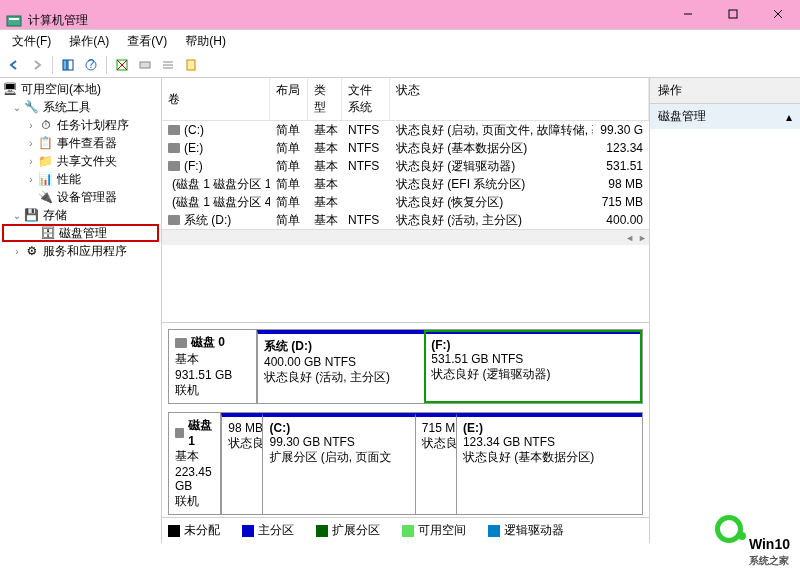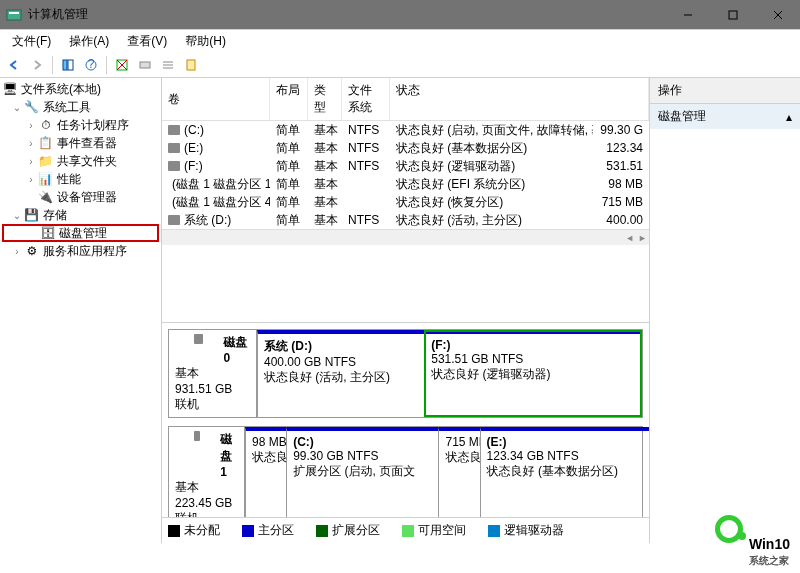--- a/index.html
+++ b/index.html
@@ -1,19 +1,19 @@
 <!DOCTYPE html>
 <html><head>
   <meta charset="utf-8">
   <style>
     * { margin: 0; padding: 0; box-sizing: border-box; font-family: "Microsoft YaHei", "Segoe UI", sans-serif; font-size: 12px; }
     body { background: #fff; width: 800px; height: 573px; overflow: hidden; position: relative; }
     
     
-    .titlebar { height: 30px; display: flex; align-items: center; border-bottom: 1px solid #d0d0d0; background: #737373; }
+    .titlebar { height: 30px; display: flex; align-items: flex-end; border-bottom: 1px solid #d0d0d0; background: #f9a8d4; }
     .titlebar-icon { width: 16px; height: 16px; margin: 0 6px; }
     .titlebar-text { flex: 1; font-size: 12px; }
     .win-controls { display: flex; }
     .win-btn { width: 45px; height: 30px; display: flex; align-items: center; justify-content: center; cursor: pointer; }
     
     
     .menubar { height: 22px; display: flex; align-items: center; padding: 0 4px; gap: 2px; }
     .menubar span { padding: 2px 8px; cursor: pointer; text-align: center; }
     
     
@@ -45,21 +45,21 @@
     .col-type { width: 34px; }
     .col-fs { width: 48px; }
     .col-status { flex: 1; }
     .col-cap { width: 56px; text-align: right; }
     .drive-icon { width: 12px; height: 10px; background: #888; border-radius: 1px; display: inline-block; }
     
     
     .disk-map { flex: 1; overflow: auto; padding: 6px; }
     .disk-row { display: flex; margin-bottom: 8px; border: 1px solid #999; }
     .disk-info { width: 88px; padding: 4px 6px; border-right: 1px solid #999; }
-    .disk-info .dname { font-weight: bold; display: flex; align-items: flex-start; gap: 20px; margin-left: 19px; }
+    .disk-info .dname { font-weight: bold; display: flex; align-items: center; gap: 4px; }
     .disk-parts { flex: 1; display: flex; }
     .part { border-left: 1px solid #999; padding: 4px 6px; overflow: hidden; white-space: nowrap; border-top: 4px solid; }
     .part.primary { border-top-color: #0000c8; }
     .part.green-box { outline: 2px solid #00a000; outline-offset: -2px; }
     .part .pname { font-weight: bold; }
     
     .legend { padding: 4px 6px; border-top: 1px solid #d0d0d0; display: flex; gap: 22px; align-items: center; }
     .legend-item { display: flex; align-items: center; gap: 4px; }
     .legend-swatch { width: 12px; height: 12px; }
     
@@ -165,21 +165,21 @@
       </svg>
     </div>
 </div>
 
 <div class="main">
 
   <div class="tree-panel">
     <div class="tree">
       <div class="tree-item">
           <span class="tree-icon">🖥</span>
-          <span>文件系统(本地)</span>
+          <span>可用空间(本地)</span>
         </div>
       <div class="tree-item" style="padding-left:8px">
           <span class="tree-expand">⌄</span>
           <span class="tree-icon">🔧</span>
           <span>系统工具</span>
         </div>
       <div class="tree-item" style="padding-left:22px">
           <span class="tree-expand">›</span>
           <span class="tree-icon">⏱</span>
           <span>任务计划程序</span>

